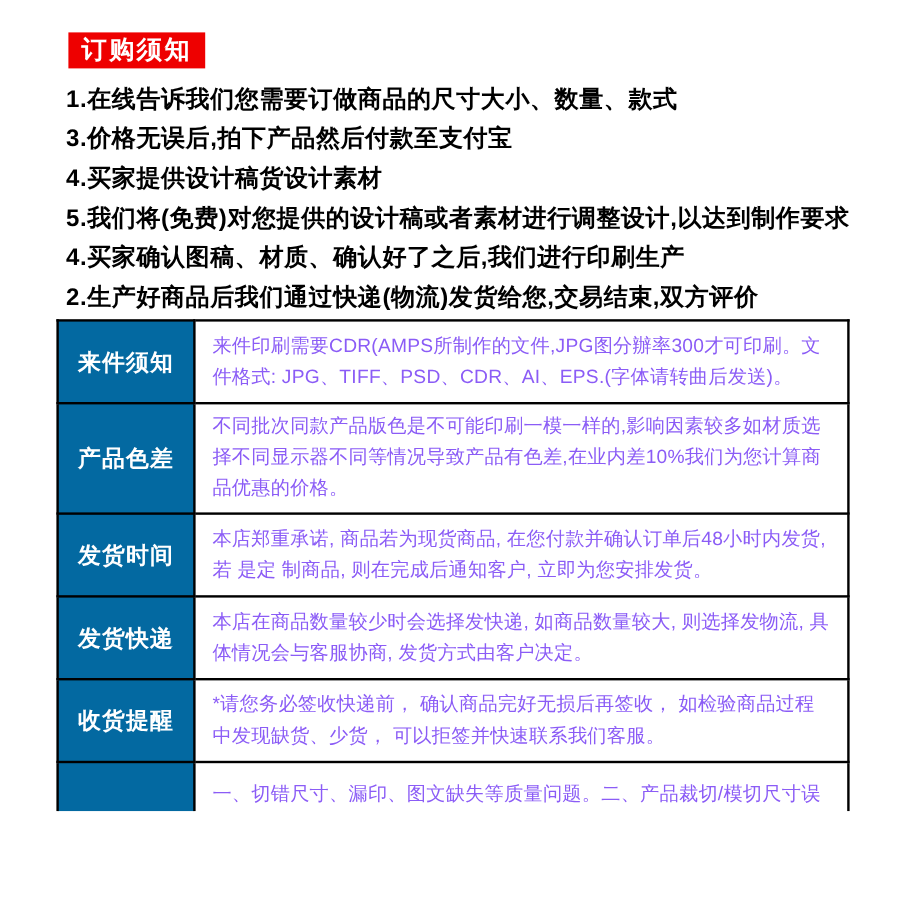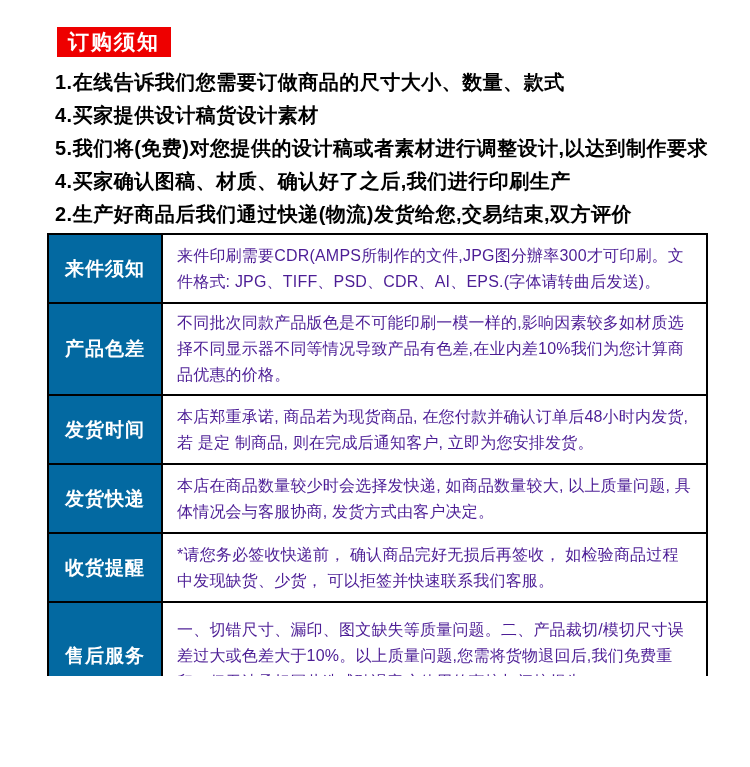--- a/index.html
+++ b/index.html
@@ -60,41 +60,42 @@
     background: #0369a1;
     color: #ffffff;
     font-size: 19px;
     font-weight: bold;
     text-align: center;
     vertical-align: middle;
     letter-spacing: 1px;
   }
   table.notice-table td.content-cell {
     background: #ffffff;
-    color: #4c1d95;
+    color: #8b5cf6;
     font-size: 16px;
     line-height: 26px;
     vertical-align: middle;
     padding: 6px 12px 6px 14px;
     letter-spacing: 0.2px;
   }
   tr.row-normal { height: 69px; }
   tr.row-last   { height: 107px; }
 </style>
 </head>
 <body>
 
 <div class="page">
 
   <div class="badge-wrap">
     <span class="badge">订购须知</span>
   </div>
 
   <ul class="steps">
     <li class="step">1.在线告诉我们您需要订做商品的尺寸大小、数量、款式</li>
+    <li class="step">3.价格无误后,拍下产品然后付款至支付宝</li>
     <li class="step">4.买家提供设计稿货设计素材</li>
     <li class="step">5.我们将(免费)对您提供的设计稿或者素材进行调整设计,以达到制作要求</li>
     <li class="step">4.买家确认图稿、材质、确认好了之后,我们进行印刷生产</li>
     <li class="step">2.生产好商品后我们通过快递(物流)发货给您,交易结束,双方评价</li>
   </ul>
 
   <table class="notice-table">
     <tbody>
       <tr class="row-normal">
         <th class="label-cell">来件须知</th>
@@ -103,21 +104,21 @@
       <tr class="row-normal">
         <th class="label-cell">产品色差</th>
         <td class="content-cell">不同批次同款产品版色是不可能印刷一模一样的,影响因素较多如材质选择不同显示器不同等情况导致产品有色差,在业内差10%我们为您计算商品优惠的价格。</td>
       </tr>
       <tr class="row-normal">
         <th class="label-cell">发货时间</th>
         <td class="content-cell">本店郑重承诺, 商品若为现货商品, 在您付款并确认订单后48小时内发货, 若 是定 制商品, 则在完成后通知客户, 立即为您安排发货。</td>
       </tr>
       <tr class="row-normal">
         <th class="label-cell">发货快递</th>
-        <td class="content-cell">本店在商品数量较少时会选择发快递, 如商品数量较大, 以上质量问题, 具体情况会与客服协商, 发货方式由客户决定。</td>
+        <td class="content-cell">本店在商品数量较少时会选择发快递, 如商品数量较大, 则选择发物流, 具体情况会与客服协商, 发货方式由客户决定。</td>
       </tr>
       <tr class="row-normal">
         <th class="label-cell">收货提醒</th>
         <td class="content-cell">*请您务必签收快递前， 确认商品完好无损后再签收， 如检验商品过程中发现缺货、少货， 可以拒签并快速联系我们客服。</td>
       </tr>
       <tr class="row-last">
         <th class="label-cell">售后服务</th>
         <td class="content-cell">一、切错尺寸、漏印、图文缺失等质量问题。二、产品裁切/模切尺寸误差过大或色差大于10%。以上质量问题,您需将货物退回后,我们免费重印。但无法承担因此造成耽误客户使用的直接与间接损失。</td>
       </tr>
     </tbody>

